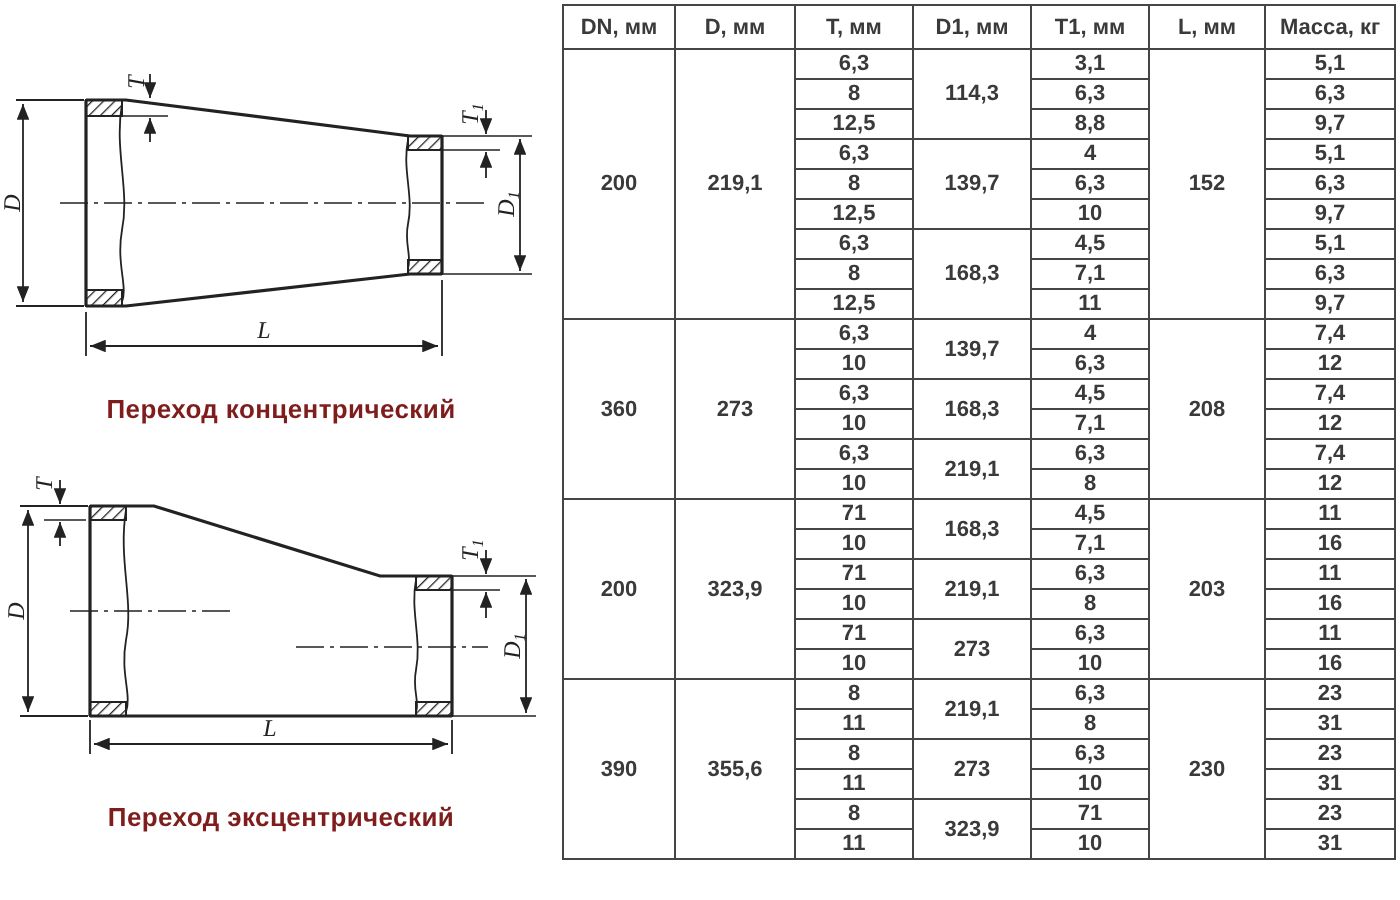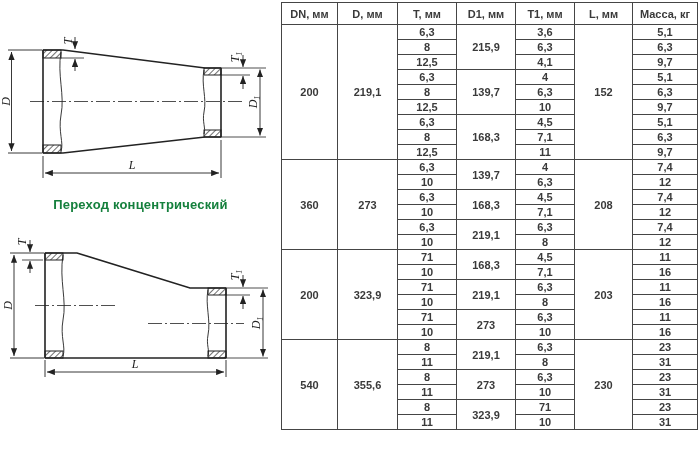--- a/index.html
+++ b/index.html
@@ -4,21 +4,21 @@
 <style>
   html,body{margin:0;padding:0;background:#ffffff;}
   #page{position:relative;width:700px;height:450px;background:#ffffff;overflow:hidden;
         font-family:"Liberation Sans",sans-serif;}
   
   #drawings{position:absolute;left:0;top:0;width:281px;height:450px;}
   .dia{position:absolute;left:0;width:281px;}
   #dia1{top:0;height:225px;}
   #dia2{top:225px;height:200px;}
   .caption{position:absolute;left:0;width:281px;text-align:center;
-           font-size:13px;font-weight:600;color:#15803d;letter-spacing:.2px;}
+           font-size:13px;font-weight:600;color:#7f1d1d;letter-spacing:.2px;}
   #cap1{top:197px;}
   #cap2{top:401px;}
   
   #tablewrap{position:absolute;left:281px;top:2px;width:416px;height:429px;}
   table{border-collapse:collapse;table-layout:fixed;width:416px;}
   th,td{border:1px solid #454545;text-align:center;vertical-align:middle;
         font-size:11px;font-weight:700;color:#3a3a3a;padding:0;overflow:hidden;}
   th{height:21px;}
   td{height:14px;line-height:14px;}
   svg text{font-family:"Liberation Serif",serif;font-style:italic;font-size:12px;fill:#222;}
@@ -131,20 +131,21 @@
         <path d="M45,135 L45,152"></path>
           <path d="M226,135 L226,152"></path>
         <path d="M47,147 L224,147" marker-start="url(#arr2)" marker-end="url(#arr2)"></path>
       </g>
       <text x="12" y="80.5" text-anchor="middle" transform="rotate(-90 12 80.5)">D</text>
       <text x="26" y="17" text-anchor="middle" transform="rotate(-90 26 17)">T</text>
       <text x="239" y="50" text-anchor="middle" transform="rotate(-90 239 50)"><tspan>T</tspan><tspan dy="2.5" font-size="8">1</tspan></text>
       <text x="260" y="98" text-anchor="middle" transform="rotate(-90 260 98)"><tspan>D</tspan><tspan dy="2.5" font-size="8">1</tspan></text>
       <text x="135" y="143" text-anchor="middle">L</text>
     </svg>
+    <div id="cap2" class="caption">Переход эксцентрический</div>
   </div>
 
   <div id="tablewrap">
     <table>
       <colgroup>
         <col style="width:56px">
           <col style="width:60px">
           <col style="width:59px">
         <col style="width:59px">
           <col style="width:59px">
@@ -160,33 +161,33 @@
             <th>T1, мм</th>
             <th>L, мм</th>
             <th>Масса, кг</th>
           </tr>
         </thead>
       <tbody id="tbody">
           <tr>
             <td rowspan="9">200</td>
             <td rowspan="9">219,1</td>
             <td>6,3</td>
-            <td rowspan="3">215,9</td>
-            <td>3,6</td>
+            <td rowspan="3">114,3</td>
+            <td>3,1</td>
             <td rowspan="9">152</td>
             <td>5,1</td>
           </tr>
           <tr>
             <td>8</td>
             <td>6,3</td>
             <td>6,3</td>
           </tr>
           <tr>
             <td>12,5</td>
-            <td>4,1</td>
+            <td>8,8</td>
             <td>9,7</td>
           </tr>
           <tr>
             <td>6,3</td>
             <td rowspan="3">139,7</td>
             <td>4</td>
             <td>5,1</td>
           </tr>
           <tr>
             <td>8</td>
@@ -280,21 +281,21 @@
             <td rowspan="2">273</td>
             <td>6,3</td>
             <td>11</td>
           </tr>
           <tr>
             <td>10</td>
             <td>10</td>
             <td>16</td>
           </tr>
           <tr>
-            <td rowspan="6">540</td>
+            <td rowspan="6">390</td>
             <td rowspan="6">355,6</td>
             <td>8</td>
             <td rowspan="2">219,1</td>
             <td>6,3</td>
             <td rowspan="6">230</td>
             <td>23</td>
           </tr>
           <tr>
             <td>11</td>
             <td>8</td>

